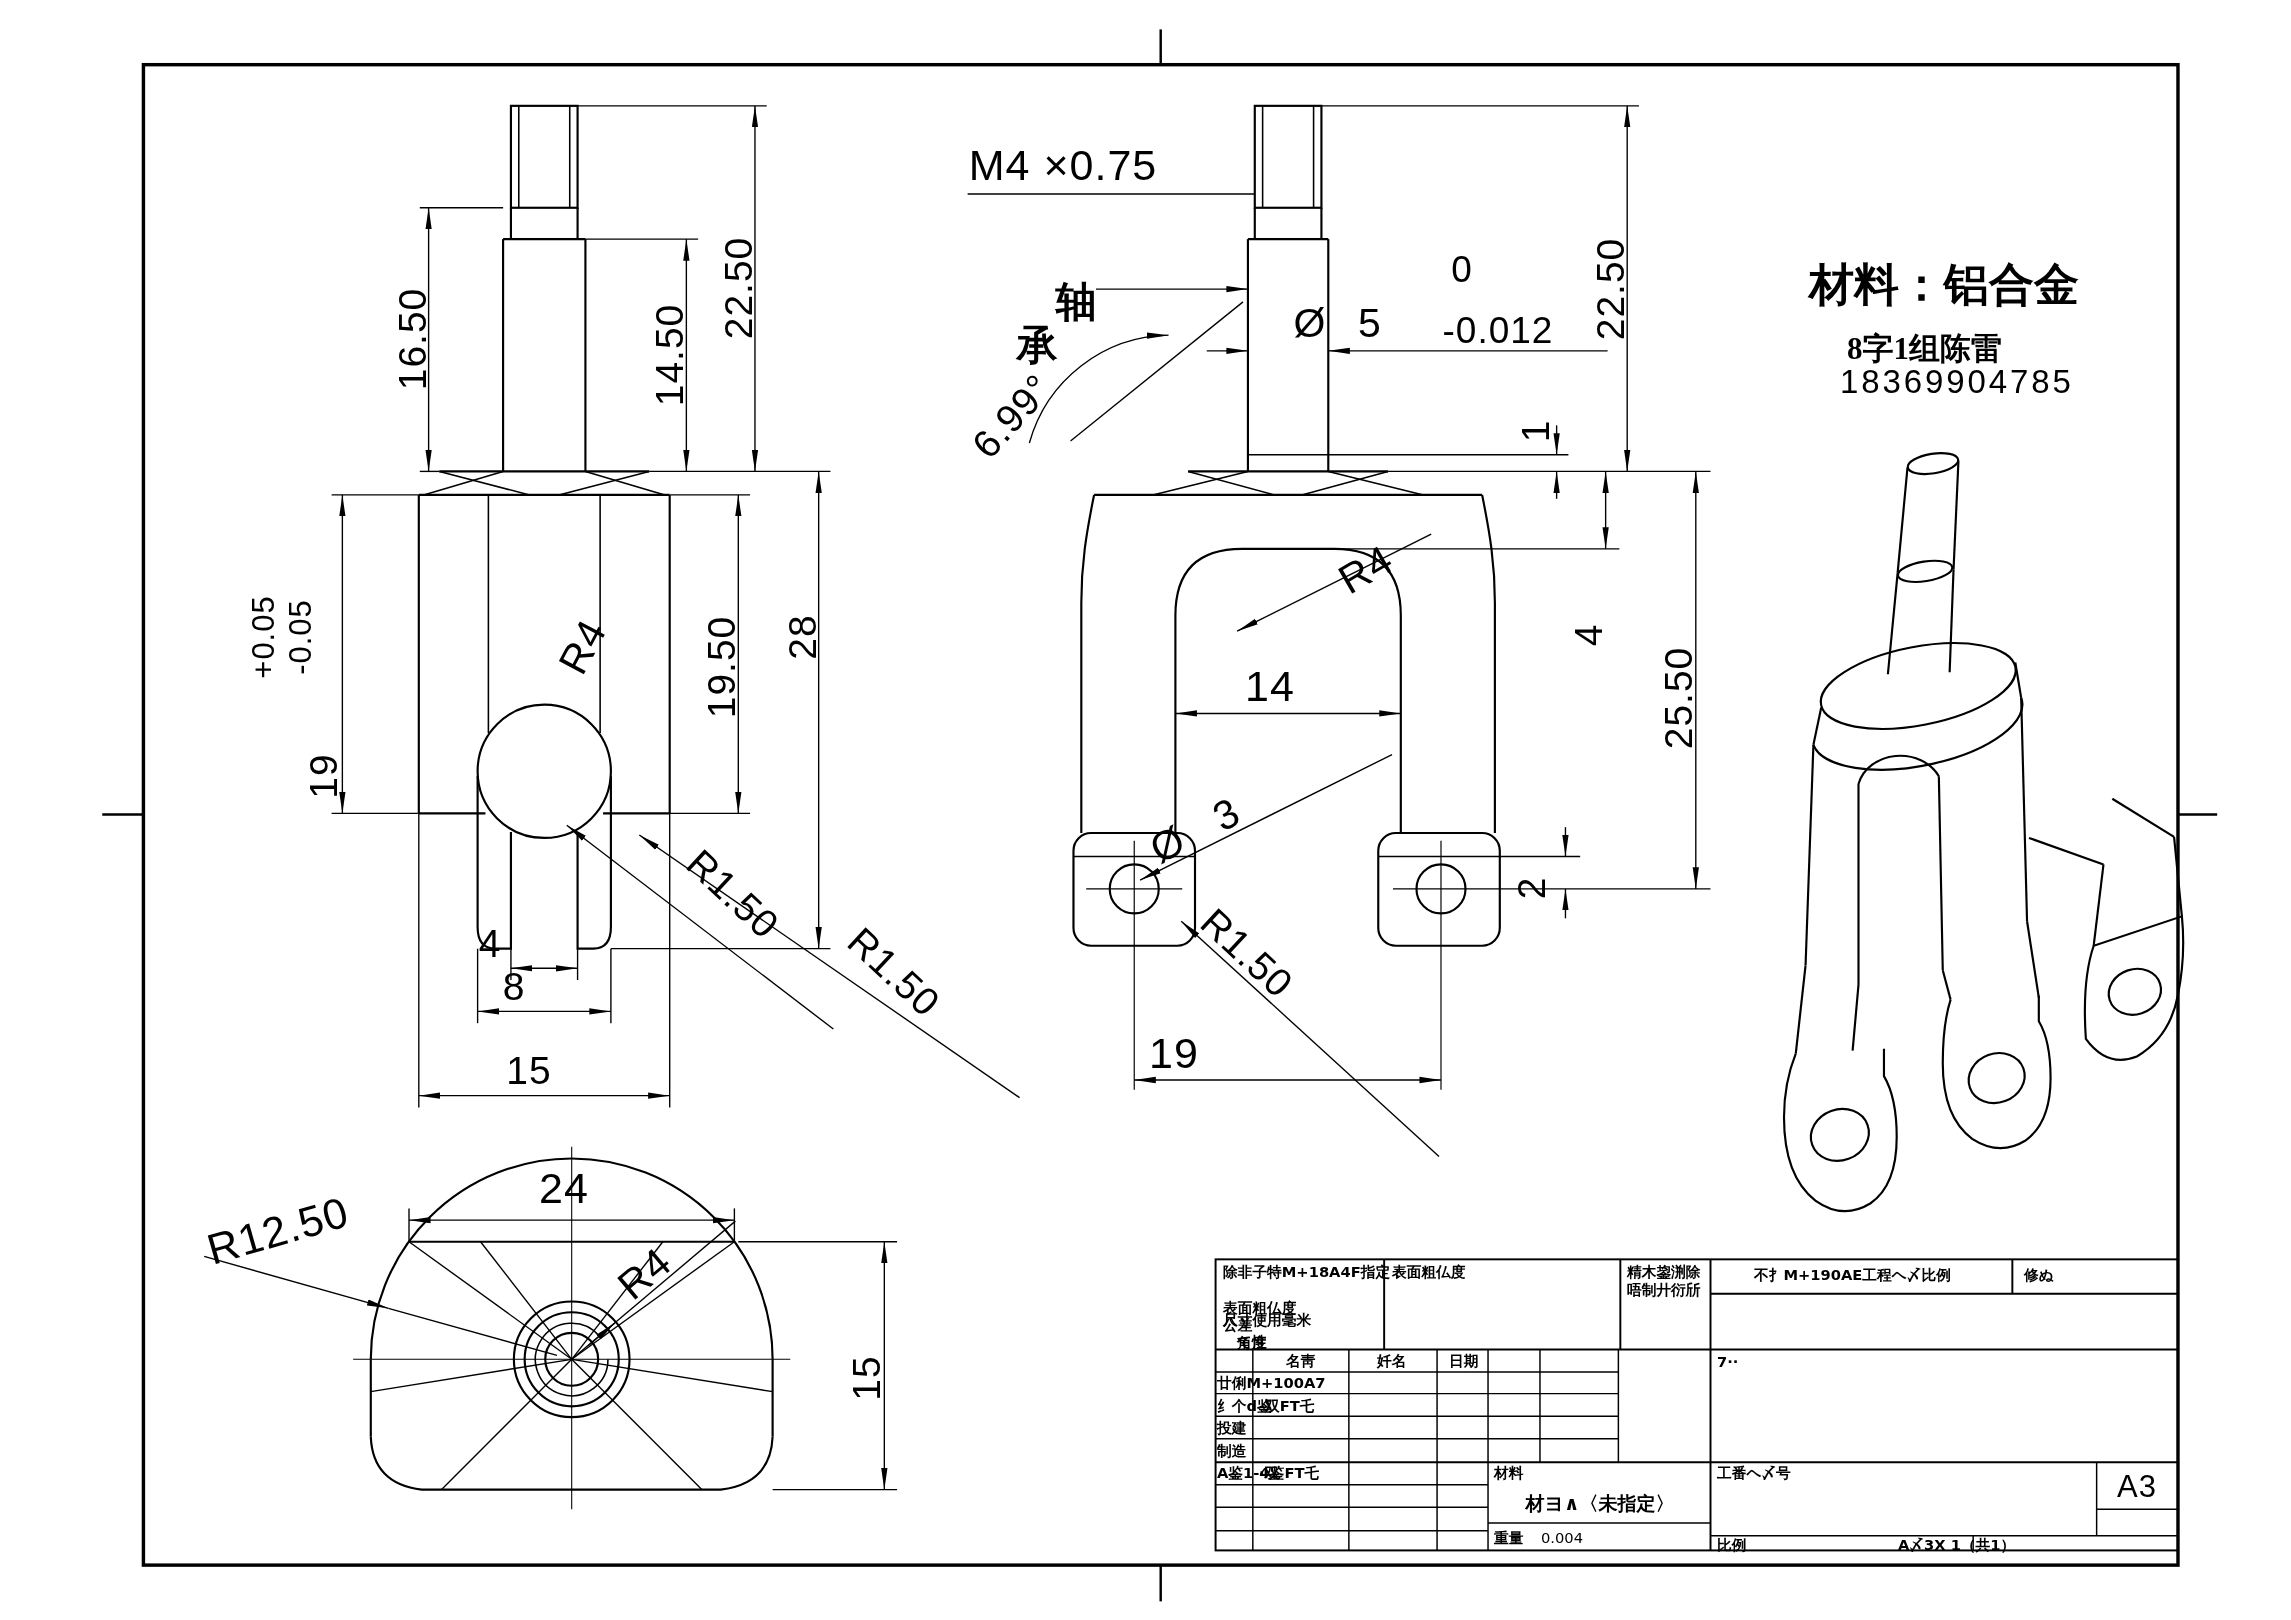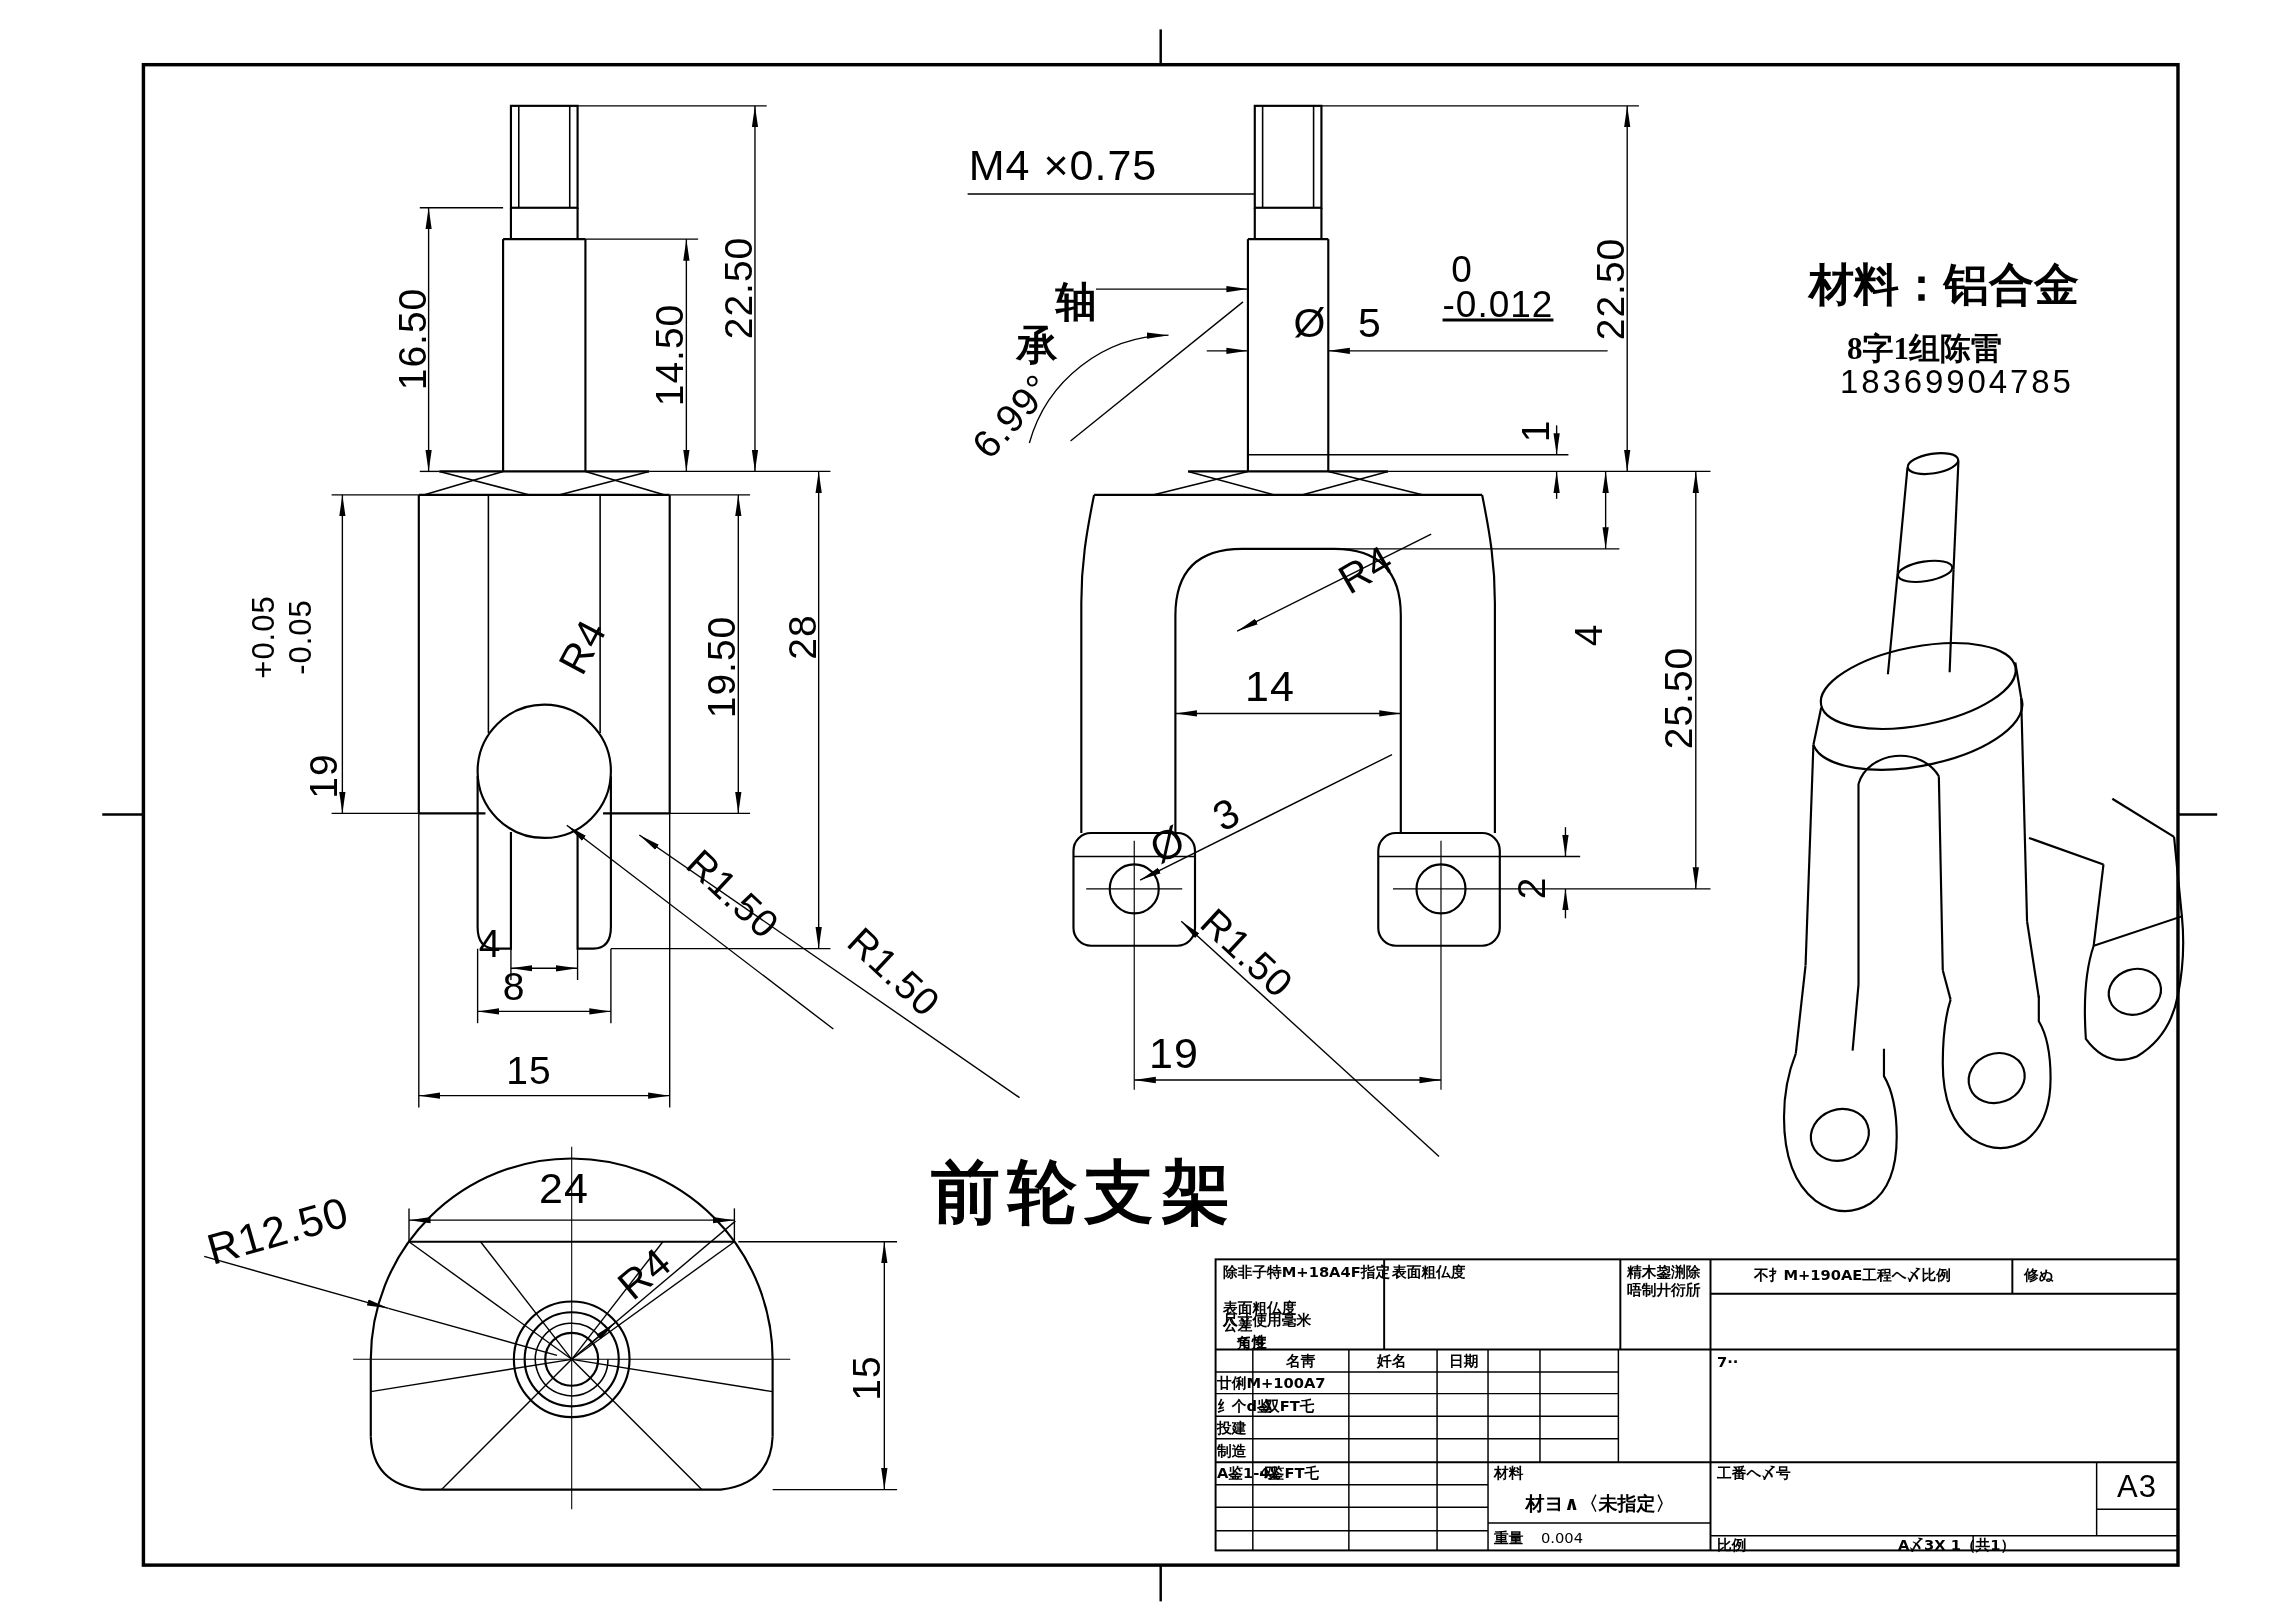--- a/index.html
+++ b/index.html
@@ -251,21 +251,20 @@
       <line x1="1518" y1="1554" x2="1745" y2="1554"></line>
       <line x1="2139" y1="1492" x2="2139" y2="1567"></line>
       <line x1="2139" y1="1540" x2="2222" y2="1540"></line>
       <line x1="1745" y1="1567" x2="2222" y2="1567"></line>
       <line x1="2013" y1="1567" x2="2013" y2="1582"></line>
     </g>
     <line x1="1240" y1="1492" x2="2222" y2="1492"></line>
   </g>
 </svg>
 
-<span class="t cjk" style="left:931px;top:1159px;font-size:69px;letter-spacing:7.8px;">前轮支架</span>
 <span class="t cjk" style="left:1809px;top:263px;font-size:45px;">材料：铝合金</span>
 <span class="t cjk" style="left:1847px;top:333px;font-size:31px;">8字1组陈雷</span>
 <span class="t dim" style="left:1840px;top:365px;font-size:33px;letter-spacing:2.9px;">18369904785</span>
 
 <span class="t dim" style="left:412px;top:339px;transform:translate(-50%,-50%) rotate(-90deg);">16.50</span>
 <span class="t dim" style="left:669px;top:355px;transform:translate(-50%,-50%) rotate(-90deg);">14.50</span>
 <span class="t dim" style="left:738px;top:288px;transform:translate(-50%,-50%) rotate(-90deg);">22.50</span>
 <span class="t dim" style="left:263px;top:637px;font-size:31px;transform:translate(-50%,-50%) rotate(-90deg);">+0.05</span>
 <span class="t dim" style="left:300px;top:637px;font-size:31px;transform:translate(-50%,-50%) rotate(-90deg);">-0.05</span>
 <span class="t dim" style="left:323px;top:776px;transform:translate(-50%,-50%) rotate(-90deg);">19</span>
@@ -278,21 +277,21 @@
 <span class="t dim" style="left:733px;top:894px;transform:translate(-50%,-50%) rotate(43deg);">R1.50</span>
 <span class="t dim" style="left:894px;top:972px;transform:translate(-50%,-50%) rotate(43deg);">R1.50</span>
 
 <span class="t dim" style="left:1063px;top:165px;font-size:43px;transform:translate(-50%,-50%);">M4 ×0.75</span>
 <span class="t cjk" style="left:1076px;top:302px;font-size:41px;transform:translate(-50%,-50%);">轴</span>
 <span class="t cjk" style="left:1037px;top:345px;font-size:41px;transform:translate(-50%,-50%);">承</span>
 <span class="t dim" style="left:1012px;top:416px;transform:translate(-50%,-50%) rotate(-48deg);">6.99°</span>
 <span class="t dim" style="left:1310px;top:323px;font-size:41px;transform:translate(-50%,-50%);">Ø</span>
 <span class="t dim" style="left:1370px;top:323px;font-size:41px;transform:translate(-50%,-50%);">5</span>
 <span class="t dim" style="left:1462px;top:269px;font-size:37px;transform:translate(-50%,-50%);">0</span>
-<span class="t dim" style="left:1498px;top:304px;font-size:37px;transform:translate(-50%,-50%);text-decoration:underline;">-0.012</span>
+<span class="t dim" style="left:1498px;top:330px;font-size:37px;transform:translate(-50%,-50%);">-0.012</span>
 <span class="t dim" style="left:1610px;top:289px;transform:translate(-50%,-50%) rotate(-90deg);">22.50</span>
 <span class="t dim" style="left:1535px;top:431px;transform:translate(-50%,-50%) rotate(-90deg);">1</span>
 <span class="t dim" style="left:1366px;top:570px;font-size:41px;transform:translate(-50%,-50%) rotate(-30deg);">R4</span>
 <span class="t dim" style="left:1270px;top:686px;font-size:43px;transform:translate(-50%,-50%);">14</span>
 <span class="t dim" style="left:1588px;top:635px;transform:translate(-50%,-50%) rotate(-90deg);">4</span>
 <span class="t dim" style="left:1678px;top:698px;transform:translate(-50%,-50%) rotate(-90deg);">25.50</span>
 <span class="t dim" style="left:1201px;top:828px;font-size:41px;transform:translate(-50%,-50%) rotate(-27deg);letter-spacing:13.7px;">Ø 3</span>
 <span class="t dim" style="left:1531px;top:888px;transform:translate(-50%,-50%) rotate(-90deg);">2</span>
 <span class="t dim" style="left:1247px;top:953px;transform:translate(-50%,-50%) rotate(43deg);">R1.50</span>
 <span class="t dim" style="left:1174px;top:1053px;font-size:43px;transform:translate(-50%,-50%);">19</span>

